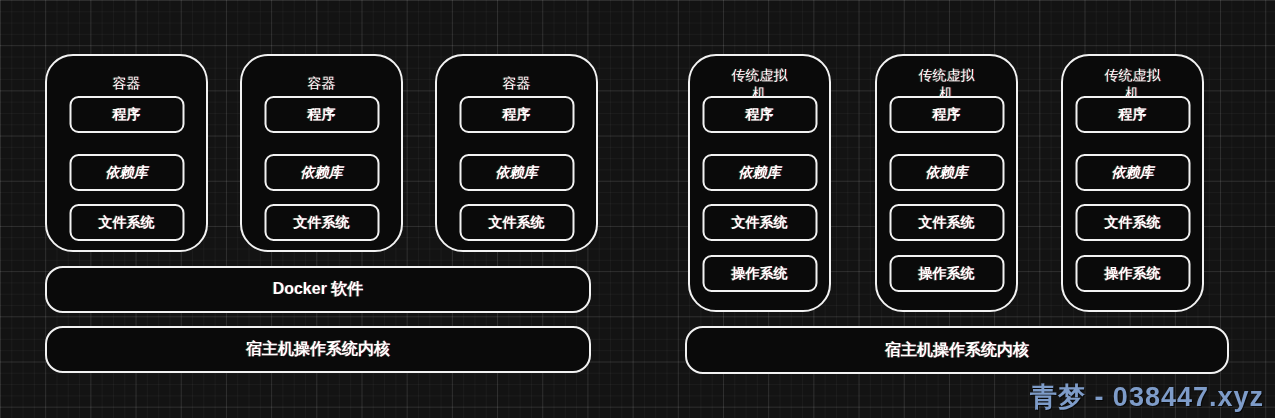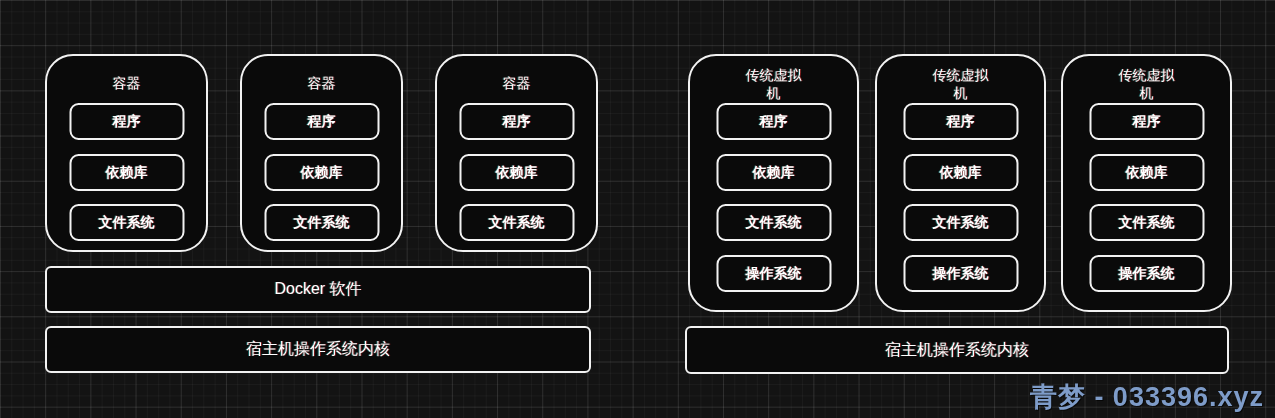--- a/index.html
+++ b/index.html
@@ -29,21 +29,21 @@
     color: #ffffff;
   }
   .cnt {
     top: 54px;
     width: 163px;
     height: 198px;
     border-radius: 28px;
   }
   .vm {
     top: 54px;
-    width: 171px;
+    width: 143px;
     height: 258px;
     border-radius: 28px;
   }
   .node-title {
     position: absolute;
     top: 18px;
     left: 0;
     width: 100%;
     text-align: center;
     font-size: 14px;
@@ -72,26 +72,26 @@
     justify-content: center;
     font-size: 14px;
     font-weight: bold;
     color: #ffffff;
   }
   .bar {
     position: absolute;
     box-sizing: border-box;
     background: #0a0a0a;
     border: 2px solid #f2f2f2;
-    border-radius: 6px;
+    border-radius: 18px;
     display: flex;
     align-items: center;
     justify-content: center;
     font-size: 16px;
-    font-weight: normal;
+    font-weight: bold;
     color: #ffffff;
   }
   .glitch {
     text-shadow: 1px 0 0 rgba(255,40,40,0.45), -1px 0 0 rgba(40,255,255,0.35);
   }
   .watermark {
     position: absolute;
     right: 11px;
     top: 379px;
     font-size: 27px;
@@ -102,22 +102,22 @@
   }
   
   .cnt-1 { left: 45px; }
   .cnt-2 { left: 240px; }
   .cnt-3 { left: 435px; }
   
   .vm-1 { left: 688px; }
   .vm-2 { left: 875px; }
   .vm-3 { left: 1061px; }
   
-  .row-1 { top: 47px; }
-  .row-2 { top: 98px; }
+  .row-1 { top: 40px; }
+  .row-2 { top: 98px; font-style: italic; }
   .row-3 { top: 148px; font-family: Liberation Serif, serif; }
   .row-4 { top: 199px; font-family: Liberation Serif, serif; }
   
   .docker-bar  { left: 45px;  top: 266px; width: 546px; height: 47px; }
   .kernel-left { left: 45px;  top: 326px; width: 546px; height: 47px; }
   .kernel-right{ left: 685px; top: 326px; width: 544px; height: 48px; }
 </style>
 </head>
 <body>
 
@@ -166,15 +166,15 @@
   <div class="node vm vm-3">
     <div class="node-title"><span class="wrapbox glitch">传统虚拟机</span></div>
     <div class="ibox glitch row-1">程序</div>
     <div class="ibox glitch row-2">依赖库</div>
     <div class="ibox glitch row-3">文件系统</div>
     <div class="ibox glitch row-4">操作系统</div>
   </div>
 
   <div class="bar glitch kernel-right">宿主机操作系统内核</div>
 
-  <div class="watermark">青梦 - 033396.xyz</div>
+  <div class="watermark">青梦 - 038447.xyz</div>
 
 </div>
 
 </body></html>

